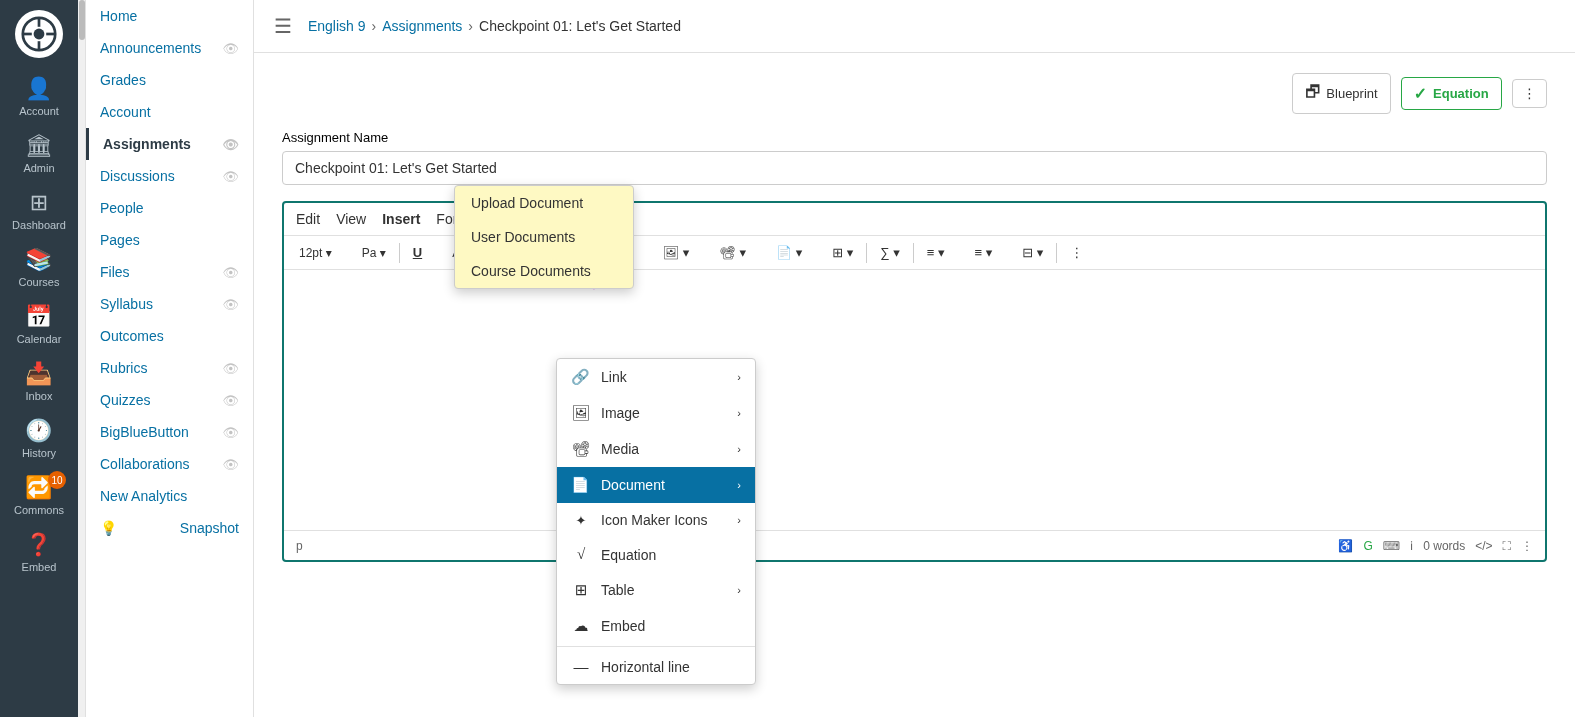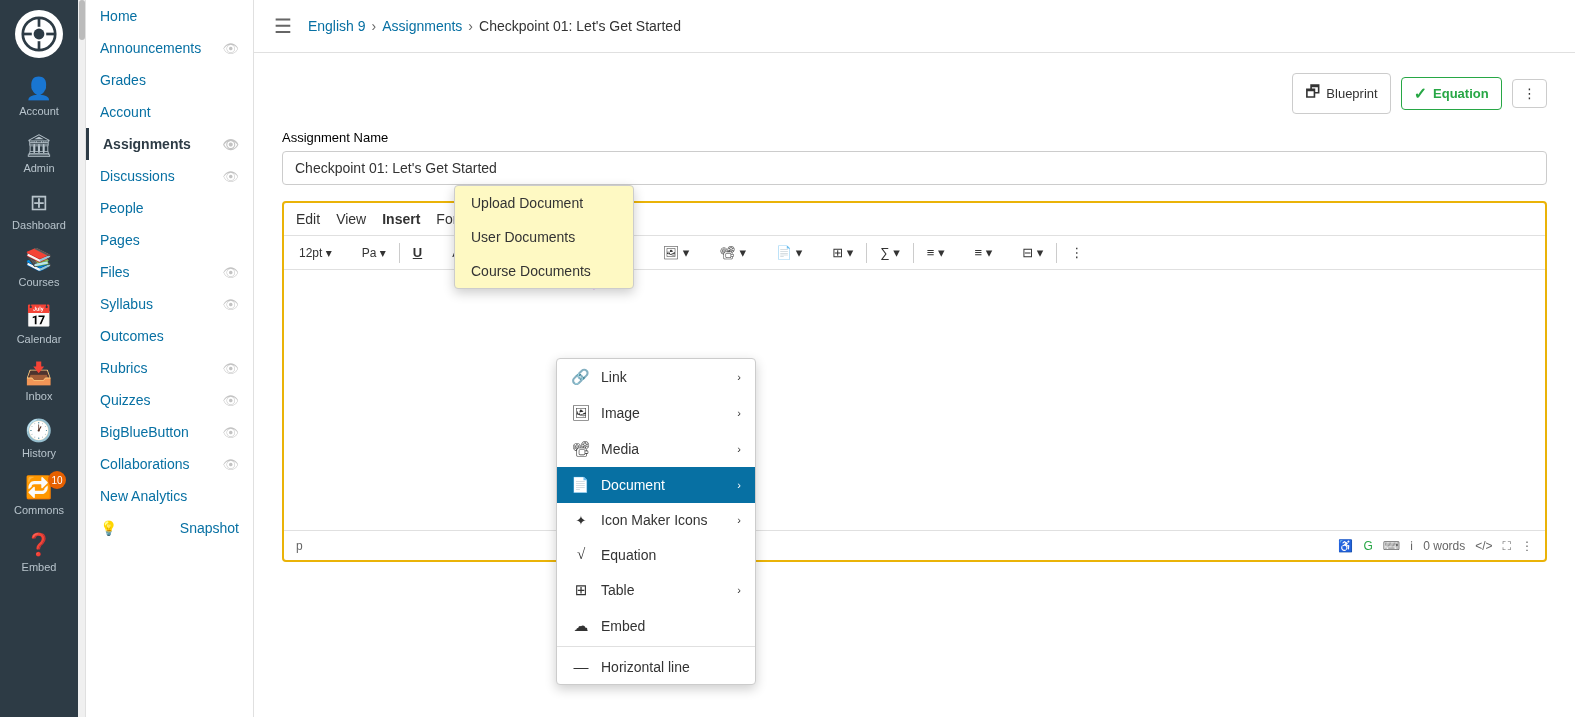--- a/index.html
+++ b/index.html
@@ -103,21 +103,21 @@
     
     .field-label { font-size: 13px; color: #000000; margin-bottom: 6px; }
     .assignment-name-input {
       width: 100%; border: 1px solid #ccc; border-radius: 4px;
       padding: 8px 12px; font-size: 14px; color: #333;
       margin-bottom: 16px;
     }
 
     
     .rte-container {
-      border: 2px solid #eab308; border-radius: 4px;
+      border: 2px solid #0f766e; border-radius: 4px;
       display: flex; flex-direction: column;
     }
     .rte-menubar {
       display: flex; gap: 16px; padding: 8px 12px;
       border-bottom: 1px solid #e0e0e0;
       font-size: 14px; color: #333;
     }
     .rte-menubar span { cursor: pointer; }
 
     .rte-toolbar {

